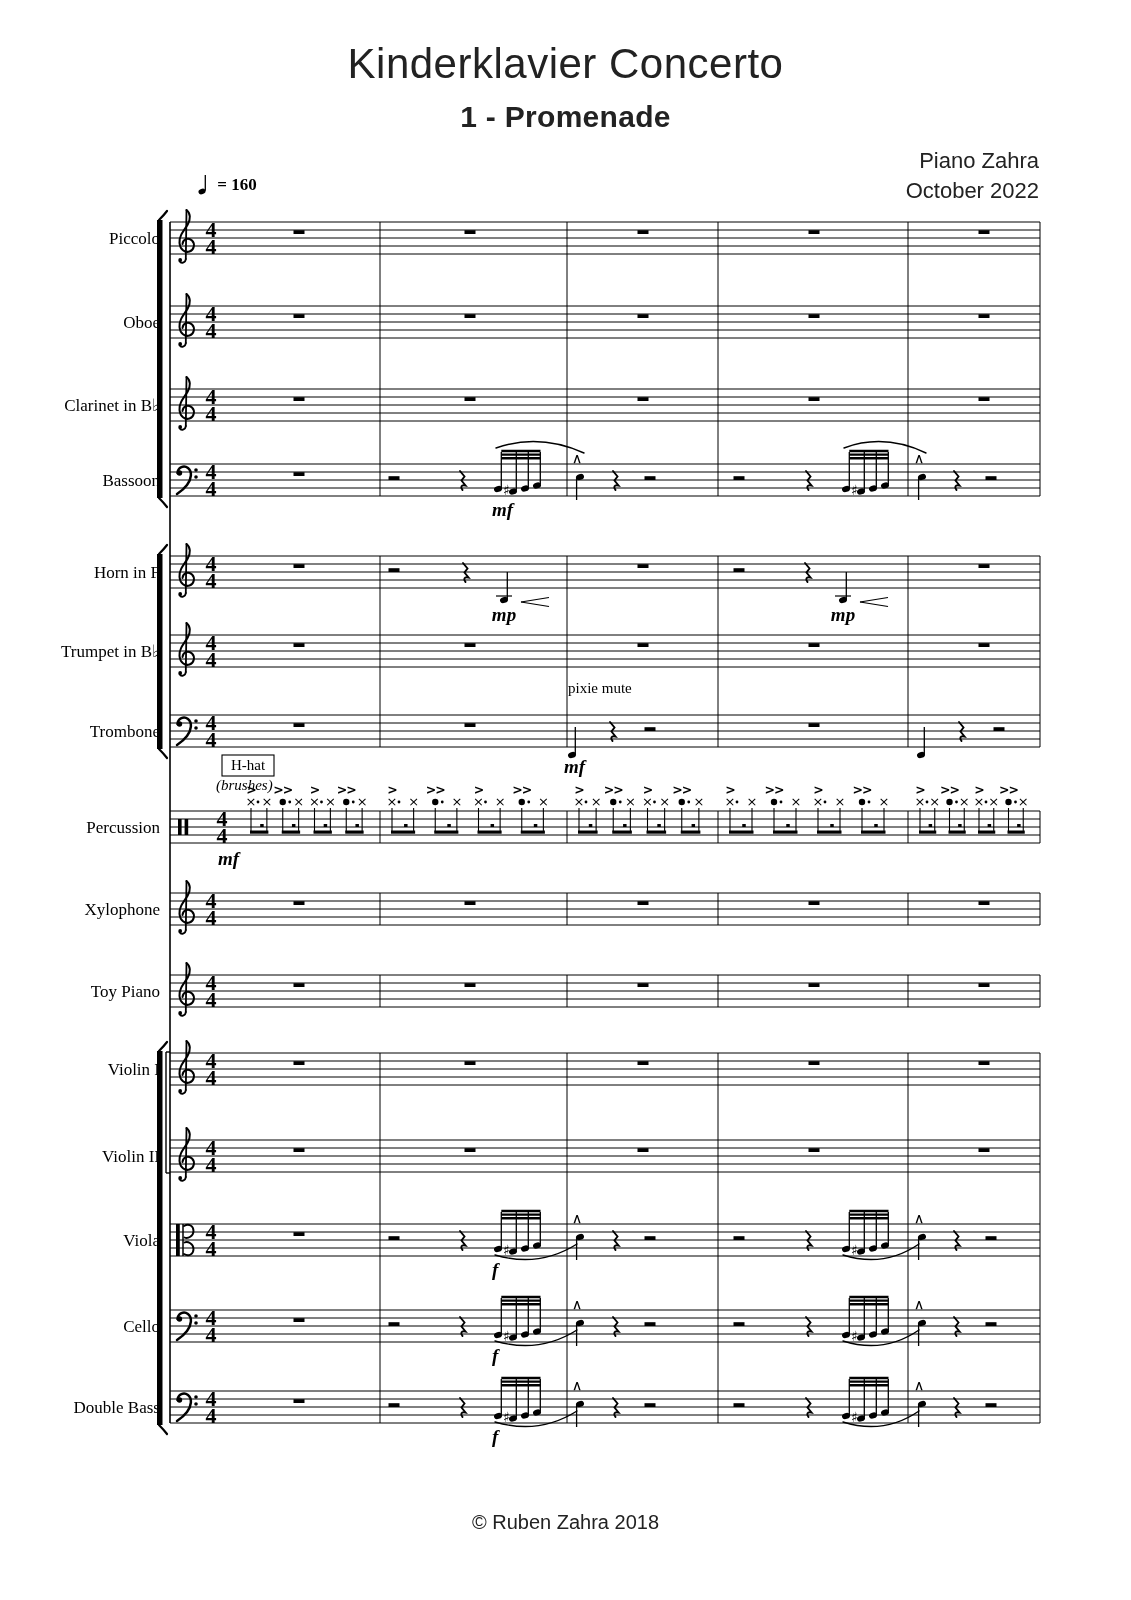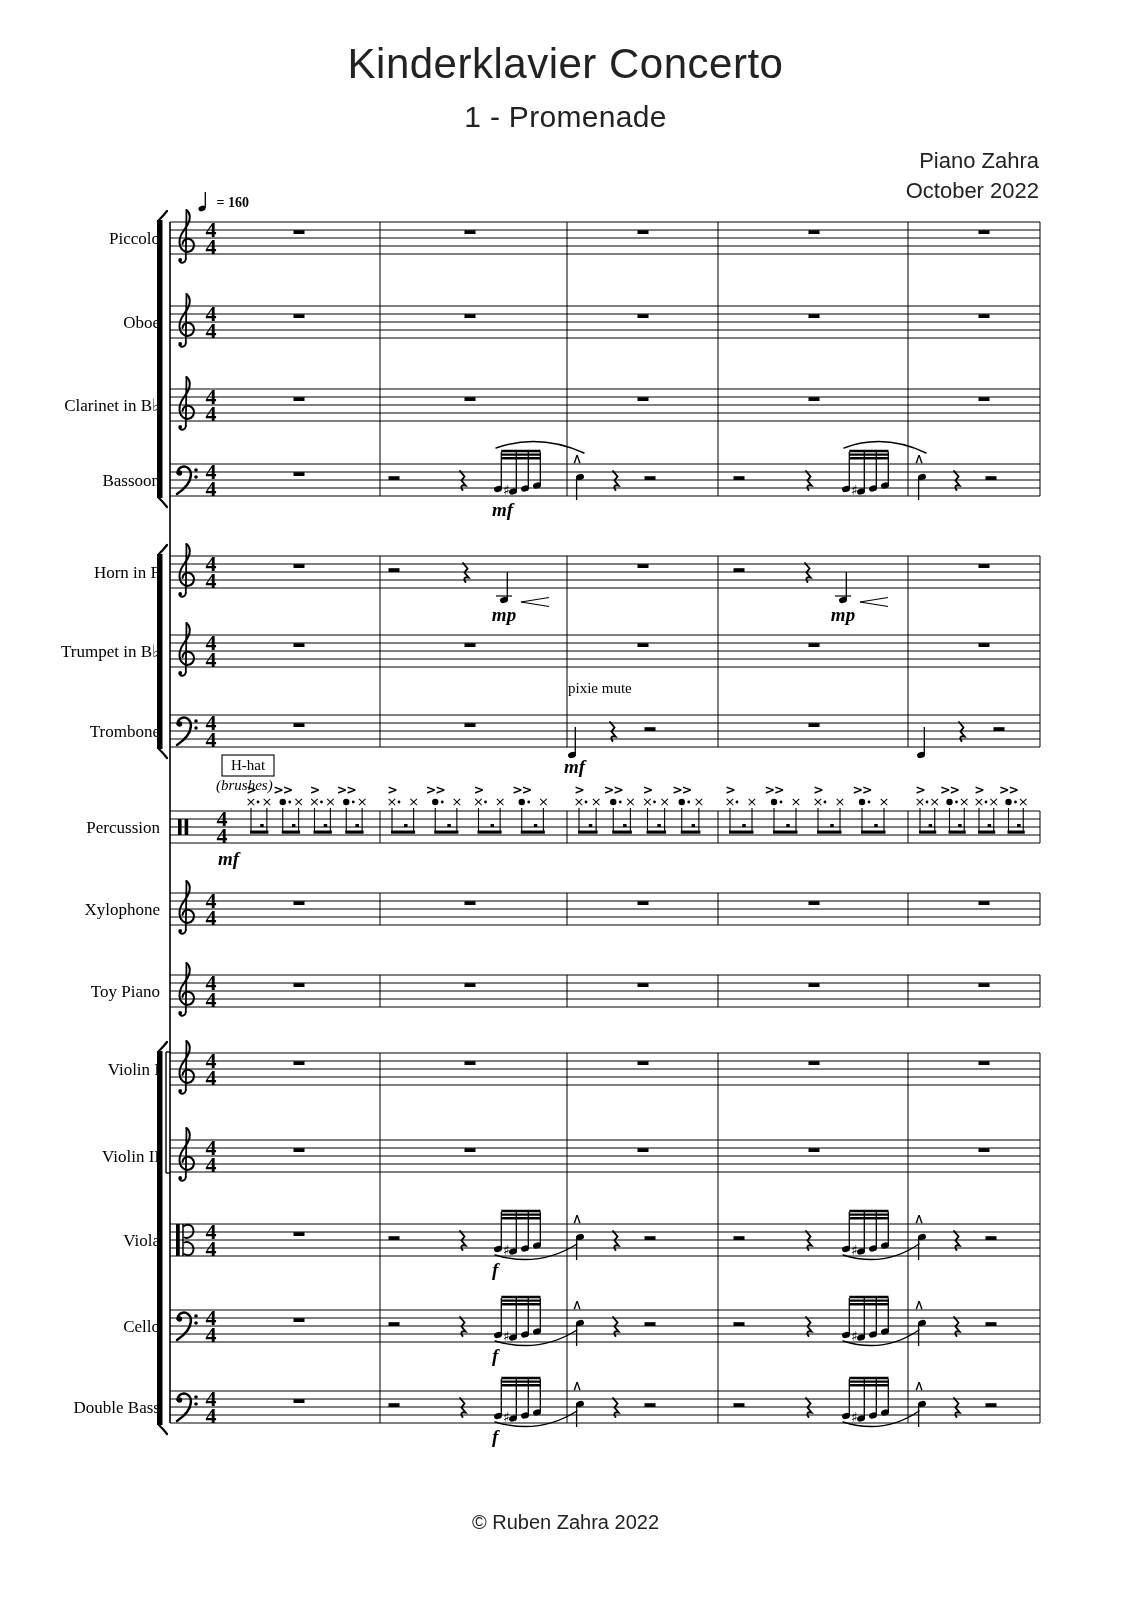--- a/index.html
+++ b/index.html
@@ -6,29 +6,29 @@
   body{
     width:1131px;height:1600px;background:#ffffff;position:relative;
     font-family:"Liberation Sans",sans-serif;color:#1d1d1f;overflow:hidden;
   }
   .title{
     position:absolute;top:40px;left:0;width:1131px;text-align:center;margin:0;
     font-size:42px;font-weight:400;letter-spacing:.5px;color:#222;
   }
   .subtitle{
     position:absolute;top:100px;left:0;width:1131px;text-align:center;margin:0;
-    font-size:30px;font-weight:400;letter-spacing:.3px;color:#222;
+    font-size:30px;font-weight:700;letter-spacing:.3px;color:#222;
   }
   .byline{
     position:absolute;top:146px;right:92px;text-align:right;
     font-size:22px;line-height:30px;color:#222;
   }
   .tempo{
-    position:absolute;top:189px;left:197px;height:26px;
-    font-family:"Liberation Serif",serif;font-weight:bold;font-size:14px;color:#000;
+    position:absolute;top:172px;left:197px;height:26px;
+    font-family:"Liberation Serif",serif;font-weight:bold;font-size:17px;color:#000;
   }
   .tempo svg{vertical-align:-4px;margin-right:3px;}
   .tempo span{vertical-align:2px;}
   #score-svg{position:absolute;top:0;left:0;}
   .footer{
     position:absolute;top:1511px;left:0;width:1131px;text-align:center;
     font-size:20px;color:#222;
   }
 </style>
 </head>
@@ -703,13 +703,13 @@
       <path d="M159,749 C162,752 164,754 167,758" fill="none" stroke="#000000" stroke-width="2.2" stroke-linecap="round"></path>
       <rect x="157" y="1051" width="5.5" height="374" fill="#000000"></rect>
       <path d="M159,1051 C162,1048 164,1046 167,1042" fill="none" stroke="#000000" stroke-width="2.2" stroke-linecap="round"></path>
       <path d="M159,1425 C162,1428 164,1430 167,1434" fill="none" stroke="#000000" stroke-width="2.2" stroke-linecap="round"></path>
       <line x1="166" y1="1052" x2="166" y2="1173" stroke="#000000" stroke-width="1.4"></line>
       <line x1="166" y1="1052" x2="170" y2="1052" stroke="#000000" stroke-width="1.4"></line>
       <line x1="166" y1="1173" x2="170" y2="1173" stroke="#000000" stroke-width="1.4"></line>
     </g>
   </svg>
 
-<div class="footer">© Ruben Zahra 2022</div>
+<div class="footer">© Ruben Zahra 2018</div>
 
 </body></html>

